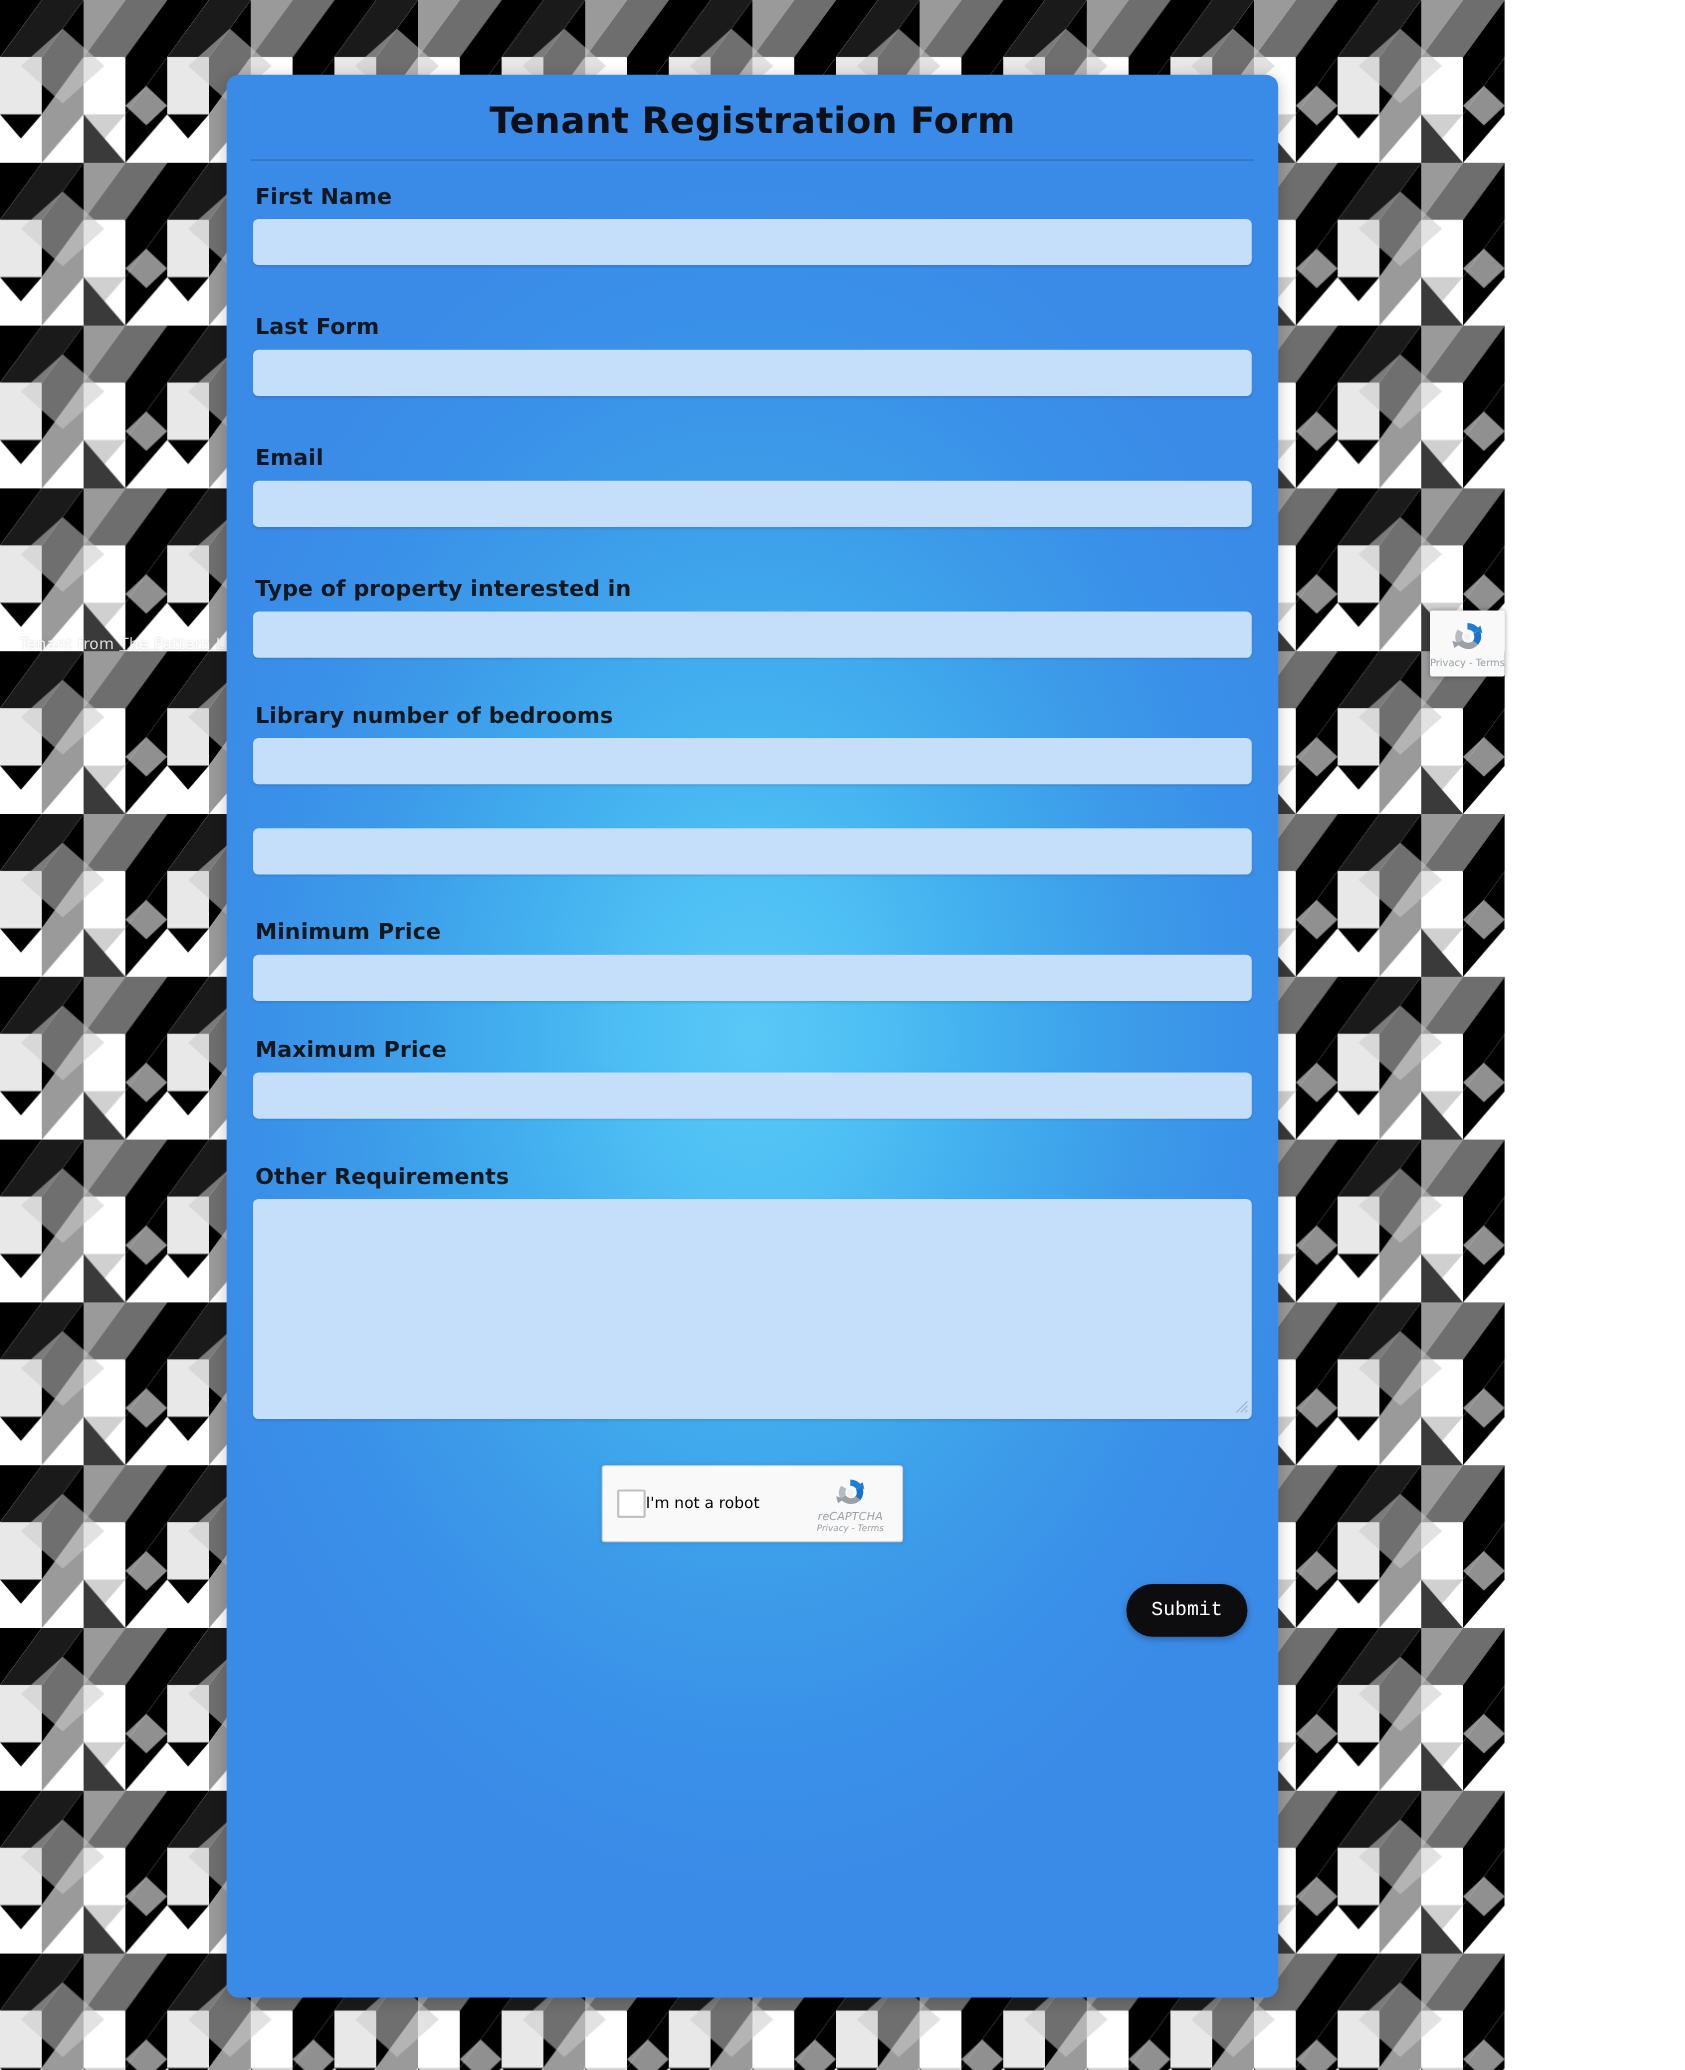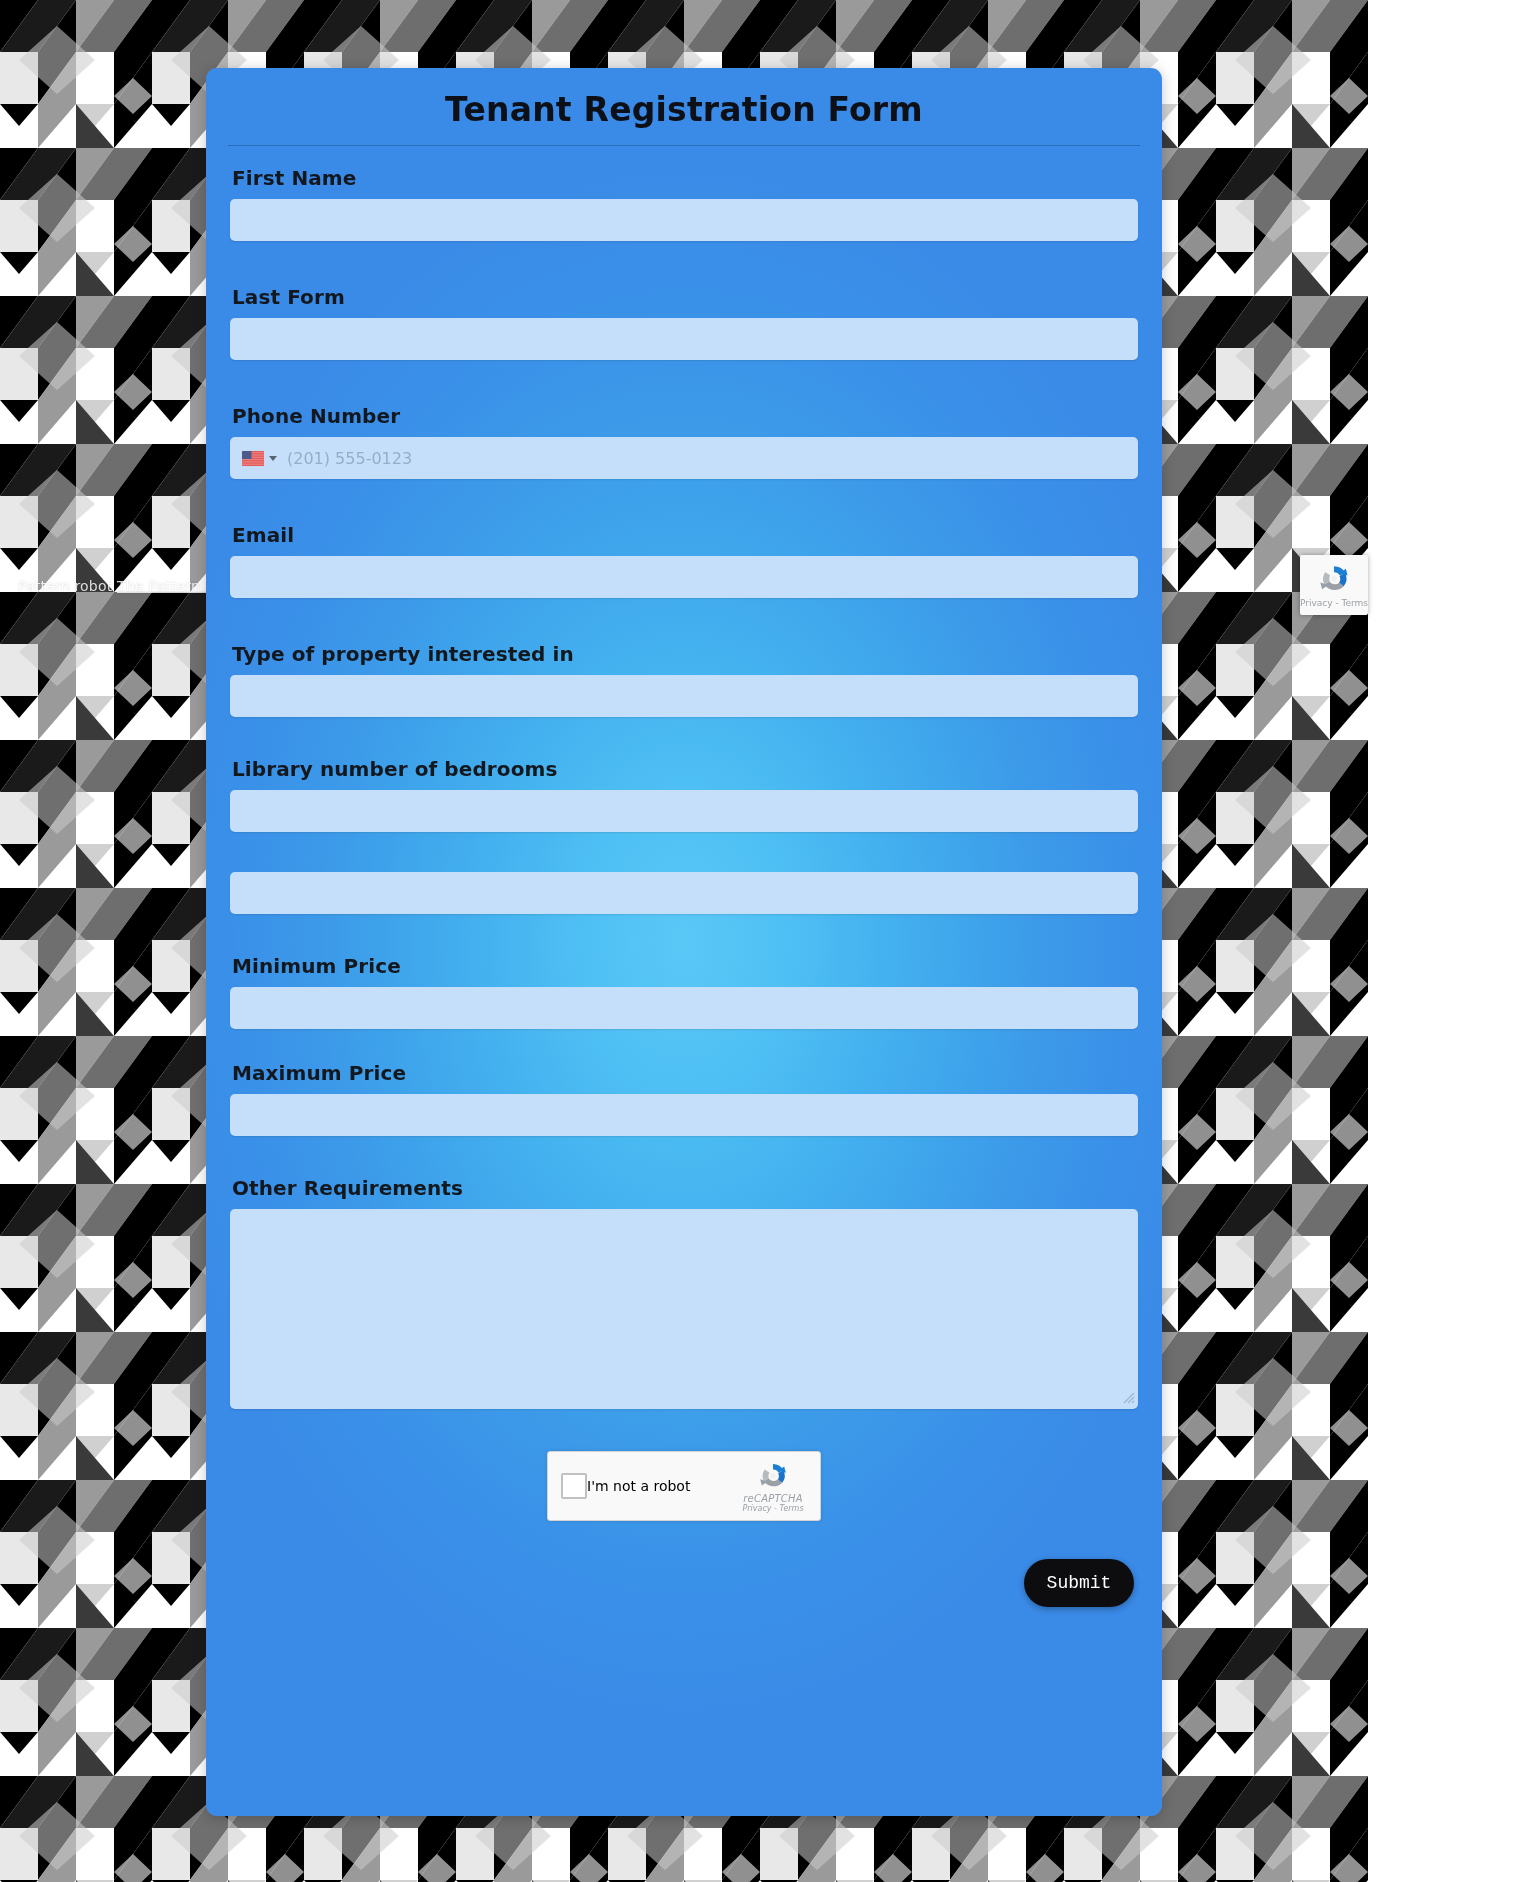--- a/index.html
+++ b/index.html
@@ -275,57 +275,37 @@
         <polygon points="76,104 114,148 76,148" fill="#3a3a3a"></polygon>
 
         <polygon points="57,26 95,60 57,94 19,60" fill="#c9c9c9" opacity="0.55"></polygon>
         <polygon points="133,78 152,96 133,114 114,96" fill="#f0f0f0" opacity="0.6"></polygon>
       </pattern>
     </defs>
     <rect width="1368" height="1882" fill="url(#geo)"></rect>
   </svg>
 </div>
 
-<div id="pattern-credit"><span>Pattern robot </span><a href="#">The Pattern Library</a></div>
+<div id="pattern-credit"><span>Tenant from </span><a href="#">The Pattern Library</a></div>
 
 <div id="form-card">
 
   <h1 class="form-title">Tenant Registration Form</h1>
   <div class="title-divider"></div>
 
   <div class="field gap-lg">
     <label class="field-label">First Name</label>
     <input class="field-input" type="text" placeholder="" style="">
   </div>
 
   <div class="field gap-lg">
     <label class="field-label">Last Form</label>
     <input class="field-input" type="text" placeholder="" style="">
   </div>
 
-  <div class="field gap-lg">
-    <label class="field-label">Phone Number</label>
-    <div class="phone-wrap">
-      <div class="country-select">
-        <svg class="flag-us" viewBox="0 0 22 15">
-          <rect width="22" height="15" fill="#f08080"></rect>
-          <rect y="0" width="22" height="1.15" fill="#e05b5b"></rect>
-          <rect y="2.3" width="22" height="1.15" fill="#e05b5b"></rect>
-          <rect y="4.6" width="22" height="1.15" fill="#e05b5b"></rect>
-          <rect y="6.9" width="22" height="1.15" fill="#e05b5b"></rect>
-          <rect y="9.2" width="22" height="1.15" fill="#e05b5b"></rect>
-          <rect y="11.5" width="22" height="1.15" fill="#e05b5b"></rect>
-          <rect y="13.8" width="22" height="1.2" fill="#e05b5b"></rect>
-          <rect width="9.5" height="8" fill="#4a5a8a"></rect>
-        </svg>
-        <span class="caret-down"></span>
-      </div>
-      <input class="phone-input" type="tel" placeholder="(201) 555-0123" style="">
-    </div>
-  </div>
 
   <div class="field gap-lg">
     <label class="field-label">Email</label>
     <input class="field-input" type="email" placeholder="" style="">
   </div>
 
   <div class="field gap-md">
     <label class="field-label">Type of property interested in</label>
     <input class="field-input" type="text" placeholder="" style="">
   </div>

